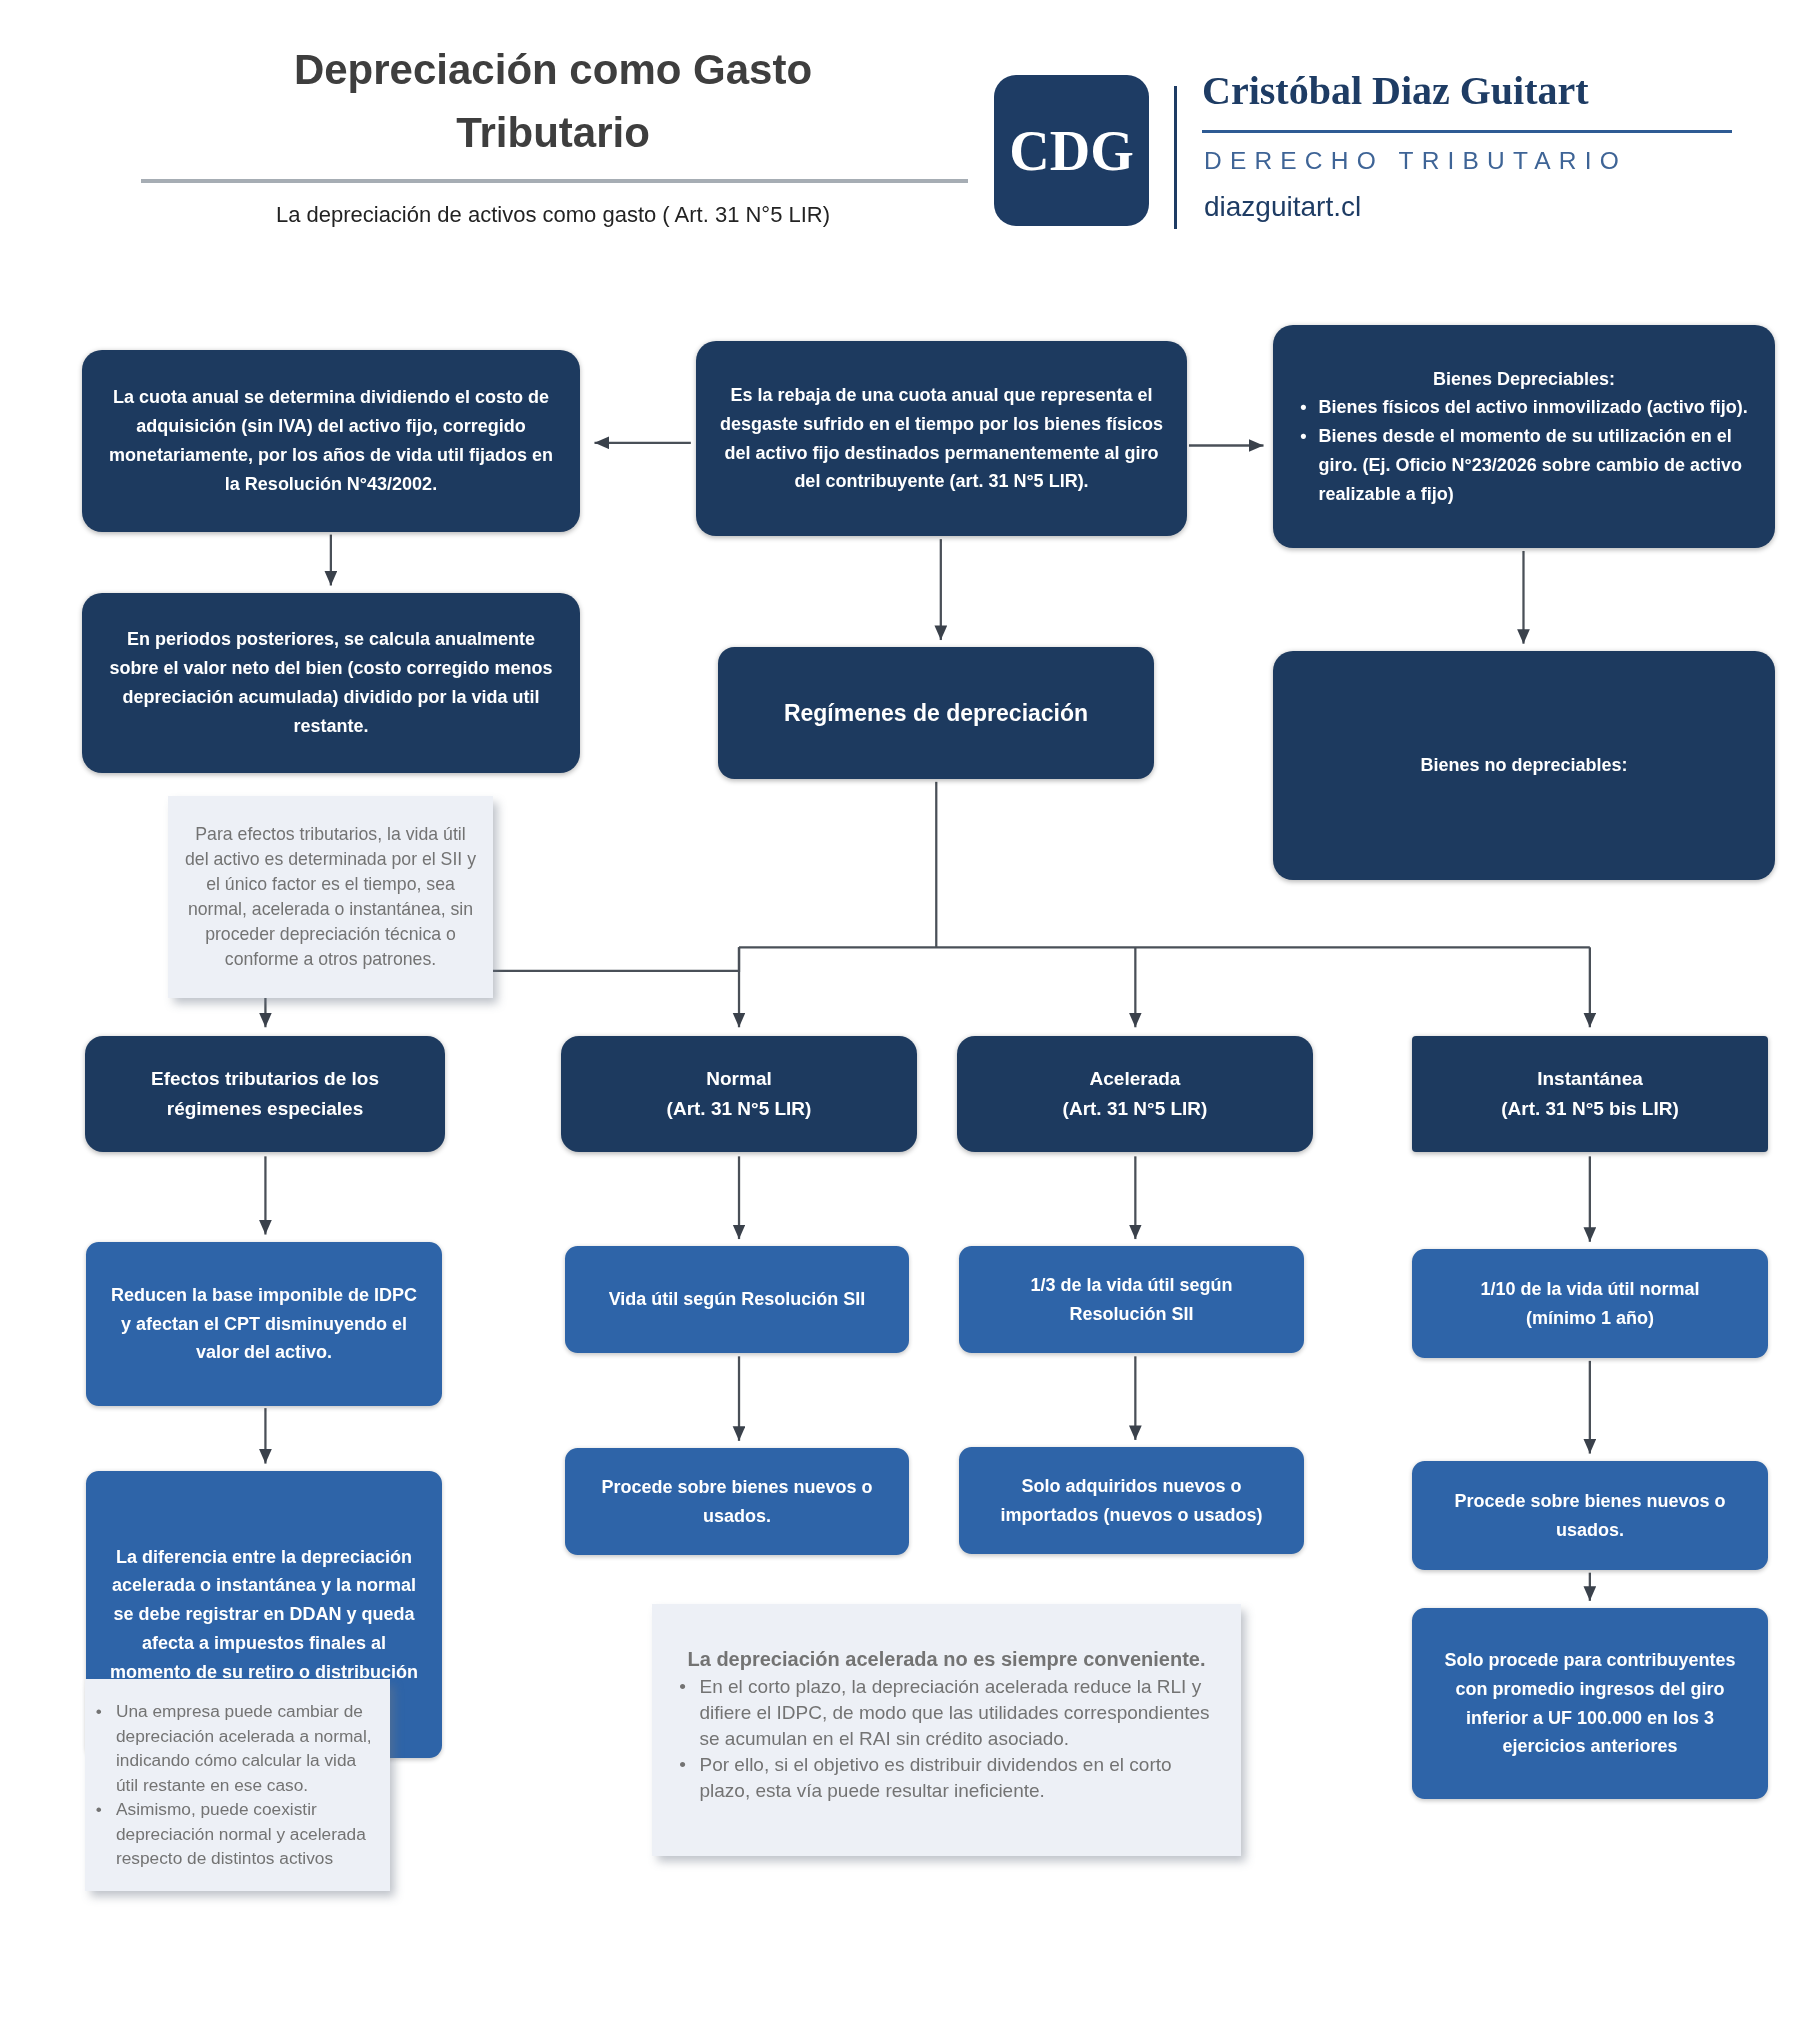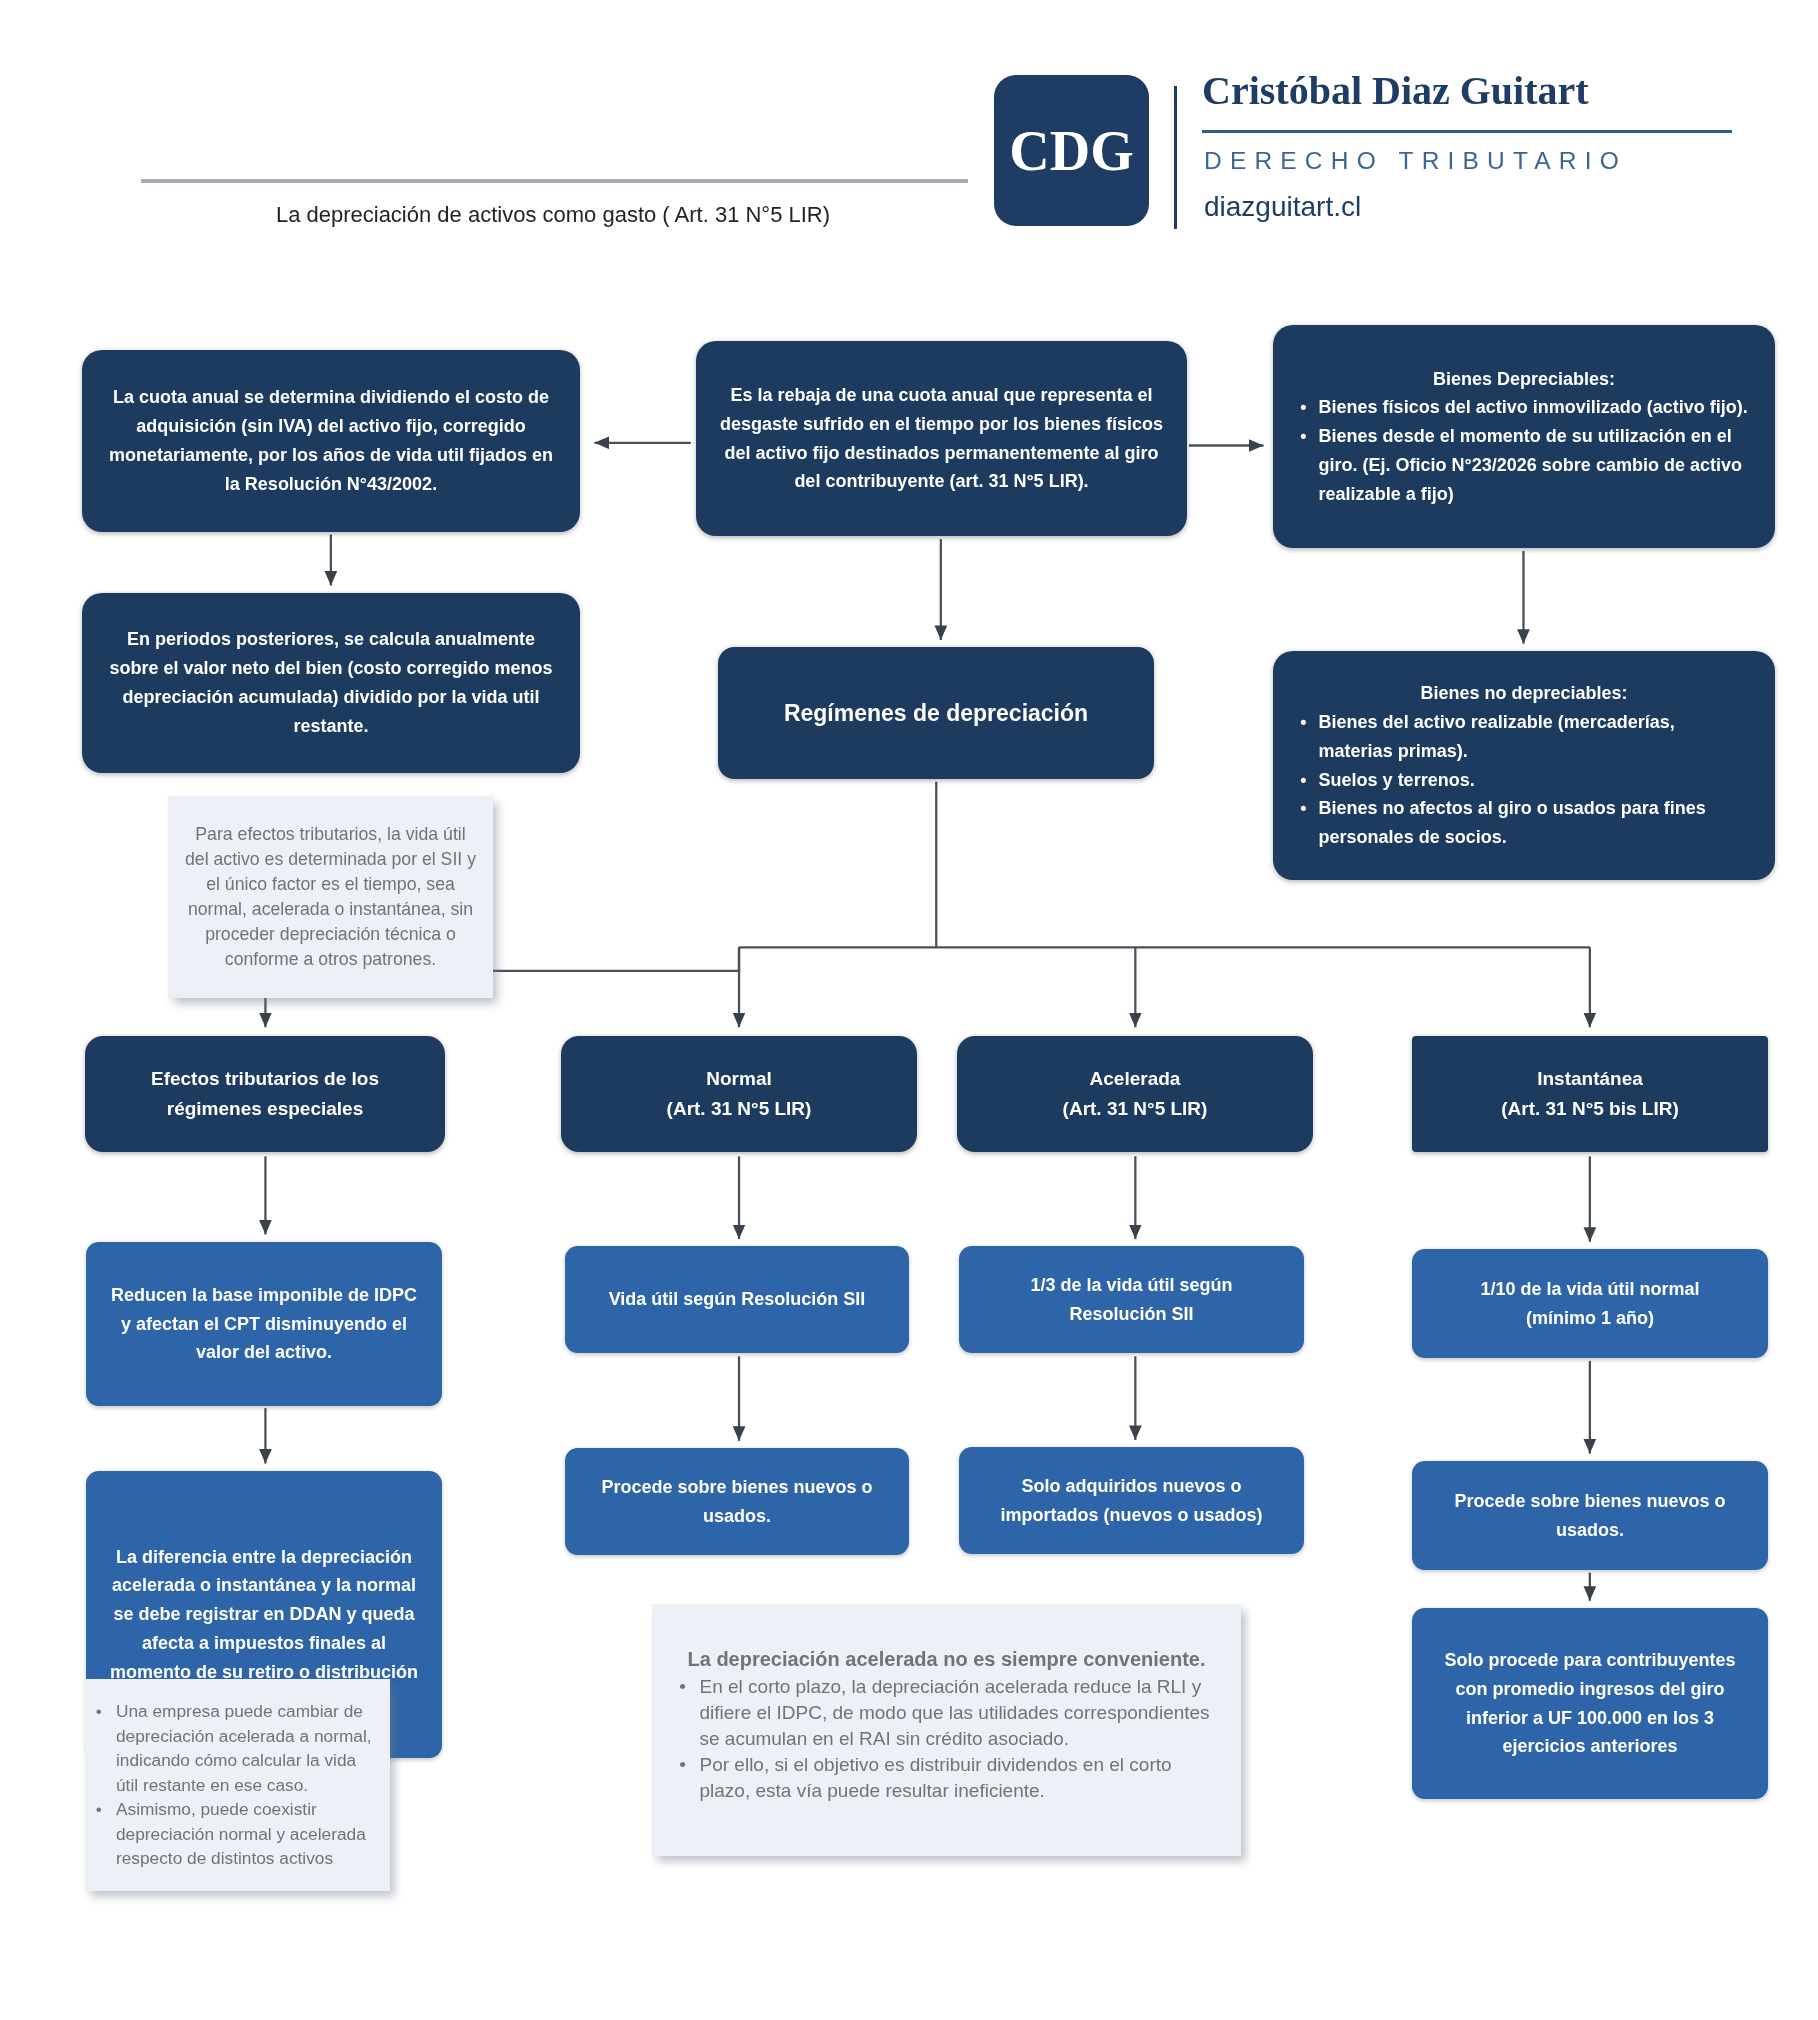--- a/index.html
+++ b/index.html
@@ -36,20 +36,21 @@
   .note-center{text-align:center;}
   .note ul.blist li::before{left:1.8px;}
   .note-title{font-weight:bold;text-align:center;}
   svg.wires{position:absolute;left:0;top:0;pointer-events:none;}
 </style>
 </head>
 <body>
 
 <div id="canvas">
 
+  <div class="abs page-title" style="left:235px;top:38px;width:636px;">Depreciación como Gasto Tributario</div>
   <div class="abs title-underline" style="left:141px;top:179px;width:827px;height:3.6px;"></div>
   <div class="abs page-subtitle" style="left:144px;top:202px;width:818px;">La depreciación de activos como gasto ( Art. 31 N°5 LIR)</div>
 
   <div class="abs logo-box" style="left:994px;top:75px;width:155px;height:151px;">
     <span>CDG</span>
   </div>
   <div class="abs logo-divider" style="left:1174px;top:86px;width:2.7px;height:143px;"></div>
   <div class="abs brand-name" style="left:1202px;top:67px;">Cristóbal Diaz Guitart</div>
   <div class="abs brand-rule" style="left:1202px;top:130px;width:530px;height:2.7px;"></div>
   <div class="abs brand-tagline" style="left:1204px;top:147px;">DERECHO TRIBUTARIO</div>
@@ -96,25 +97,20 @@
       <li>Bienes desde el momento de su utilización en el giro. (Ej. Oficio N°23/2026 sobre cambio de activo realizable a fijo)</li>
     </ul>
   </div>
 
   <div class="abs navy" style="left:718px;top:647px;width:436px;height:132px;border-radius:16.4px;font-size:23px;">Regímenes de depreciación</div>
 
   <div class="abs navy" style="left:82px;top:593px;width:498px;height:180px;padding:0 23.6px;">En periodos posteriores, se calcula anualmente sobre el valor neto del bien (costo corregido menos depreciación acumulada) dividido por la vida util restante.</div>
 
   <div class="abs navy bullets-box" style="left:1273px;top:651px;width:502px;height:229px;padding:0 23.6px;">
     <div class="bx-title">Bienes no depreciables:</div>
-    <ul class="blist">
-      <li>Bienes del activo realizable (mercaderías, materias primas).</li>
-      <li>Suelos y terrenos.</li>
-      <li>Bienes no afectos al giro o usados para fines personales de socios.</li>
-    </ul>
   </div>
 
   <div class="abs note note-center" style="left:168px;top:796px;width:325px;padding:25.5px 14.5px;font-size:17.7px;line-height:1.42;">Para efectos tributarios, la vida útil del activo es determinada por el SII y el único factor es el tiempo, sea normal, acelerada o instantánea, sin proceder depreciación técnica o conforme a otros patrones.</div>
 
   <div class="abs navy" style="left:85px;top:1036px;width:360px;height:116px;border-radius:18px;padding:0 25.5px;font-size:19px;">Efectos tributarios de los régimenes especiales</div>
 
   <div class="abs navy" style="left:561px;top:1036px;width:356px;height:116px;border-radius:18px;font-size:19px;">
     <span>Normal</span>
     <span class="hdr-sub">(Art. 31 N°5 LIR)</span>
   </div>

